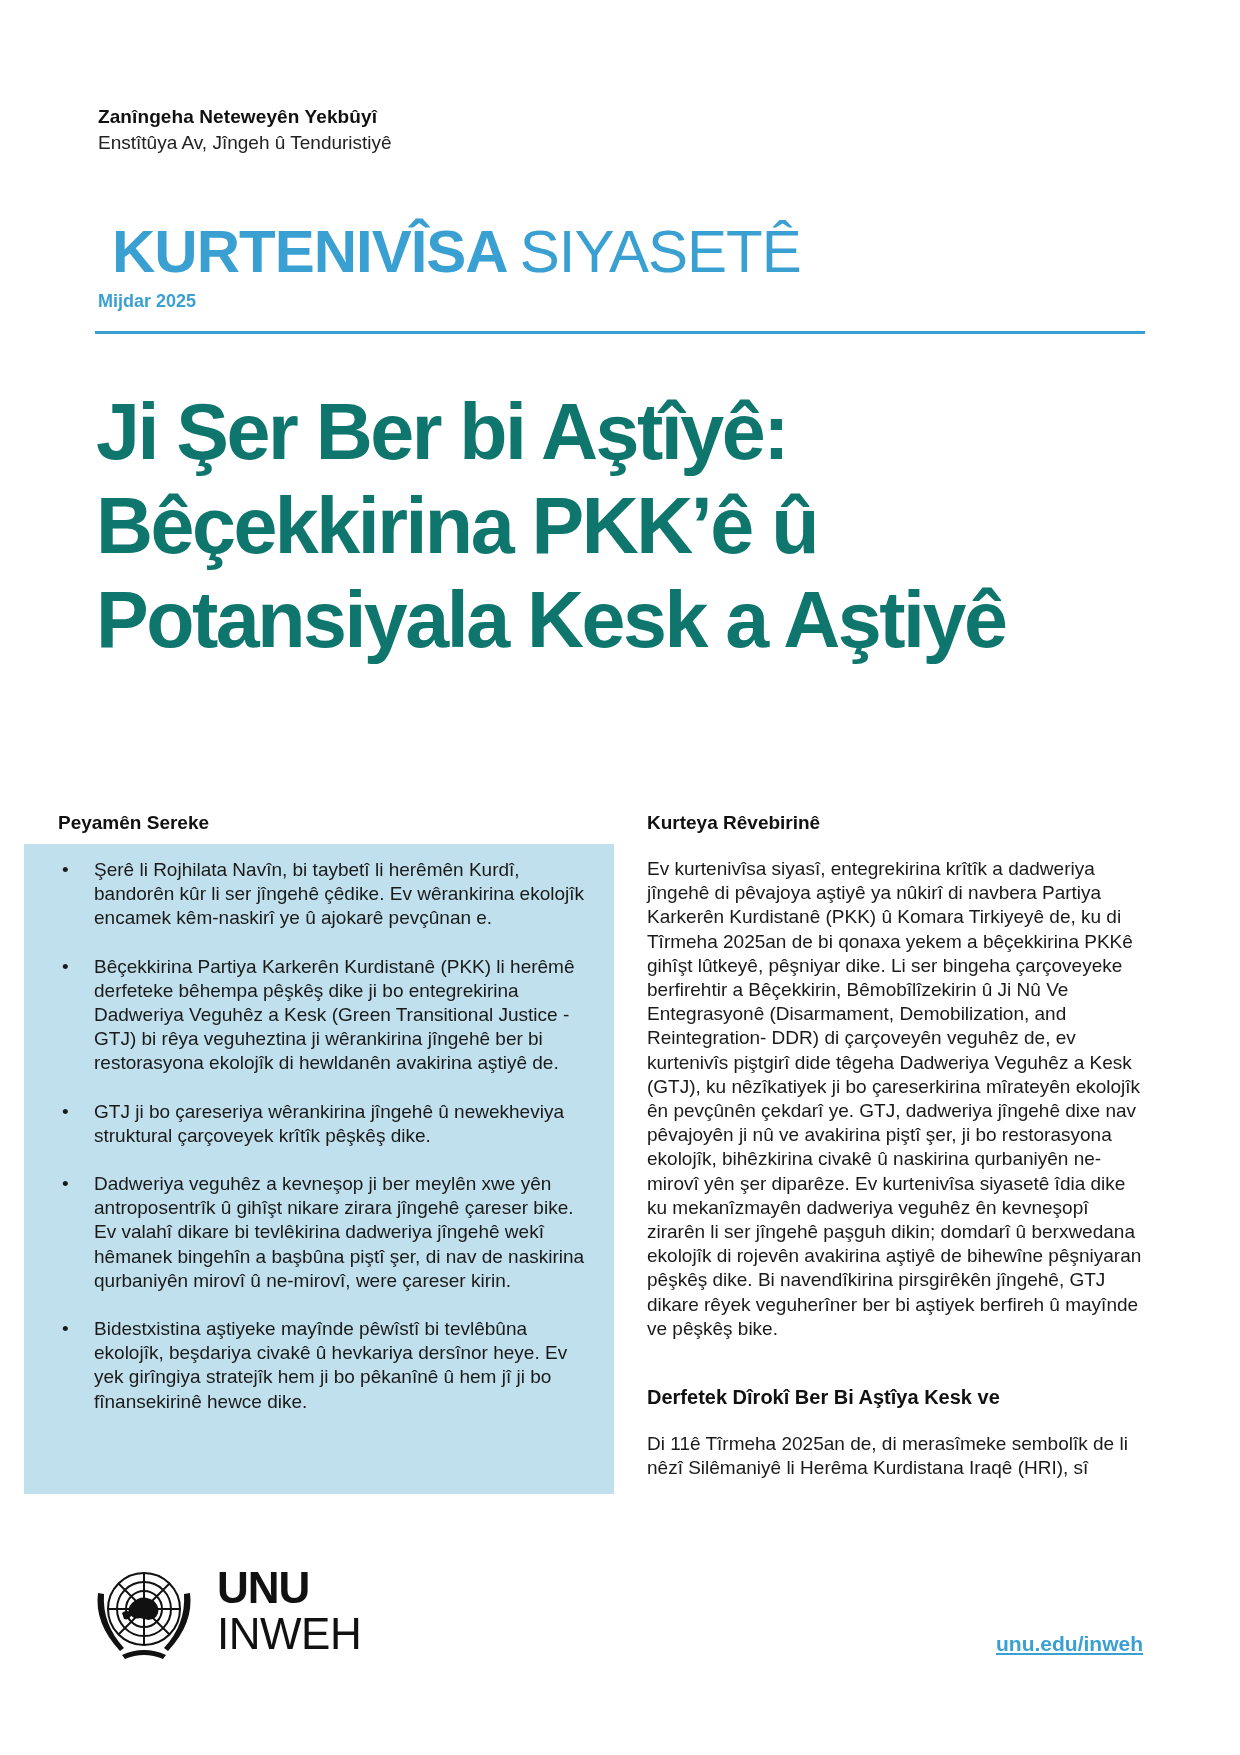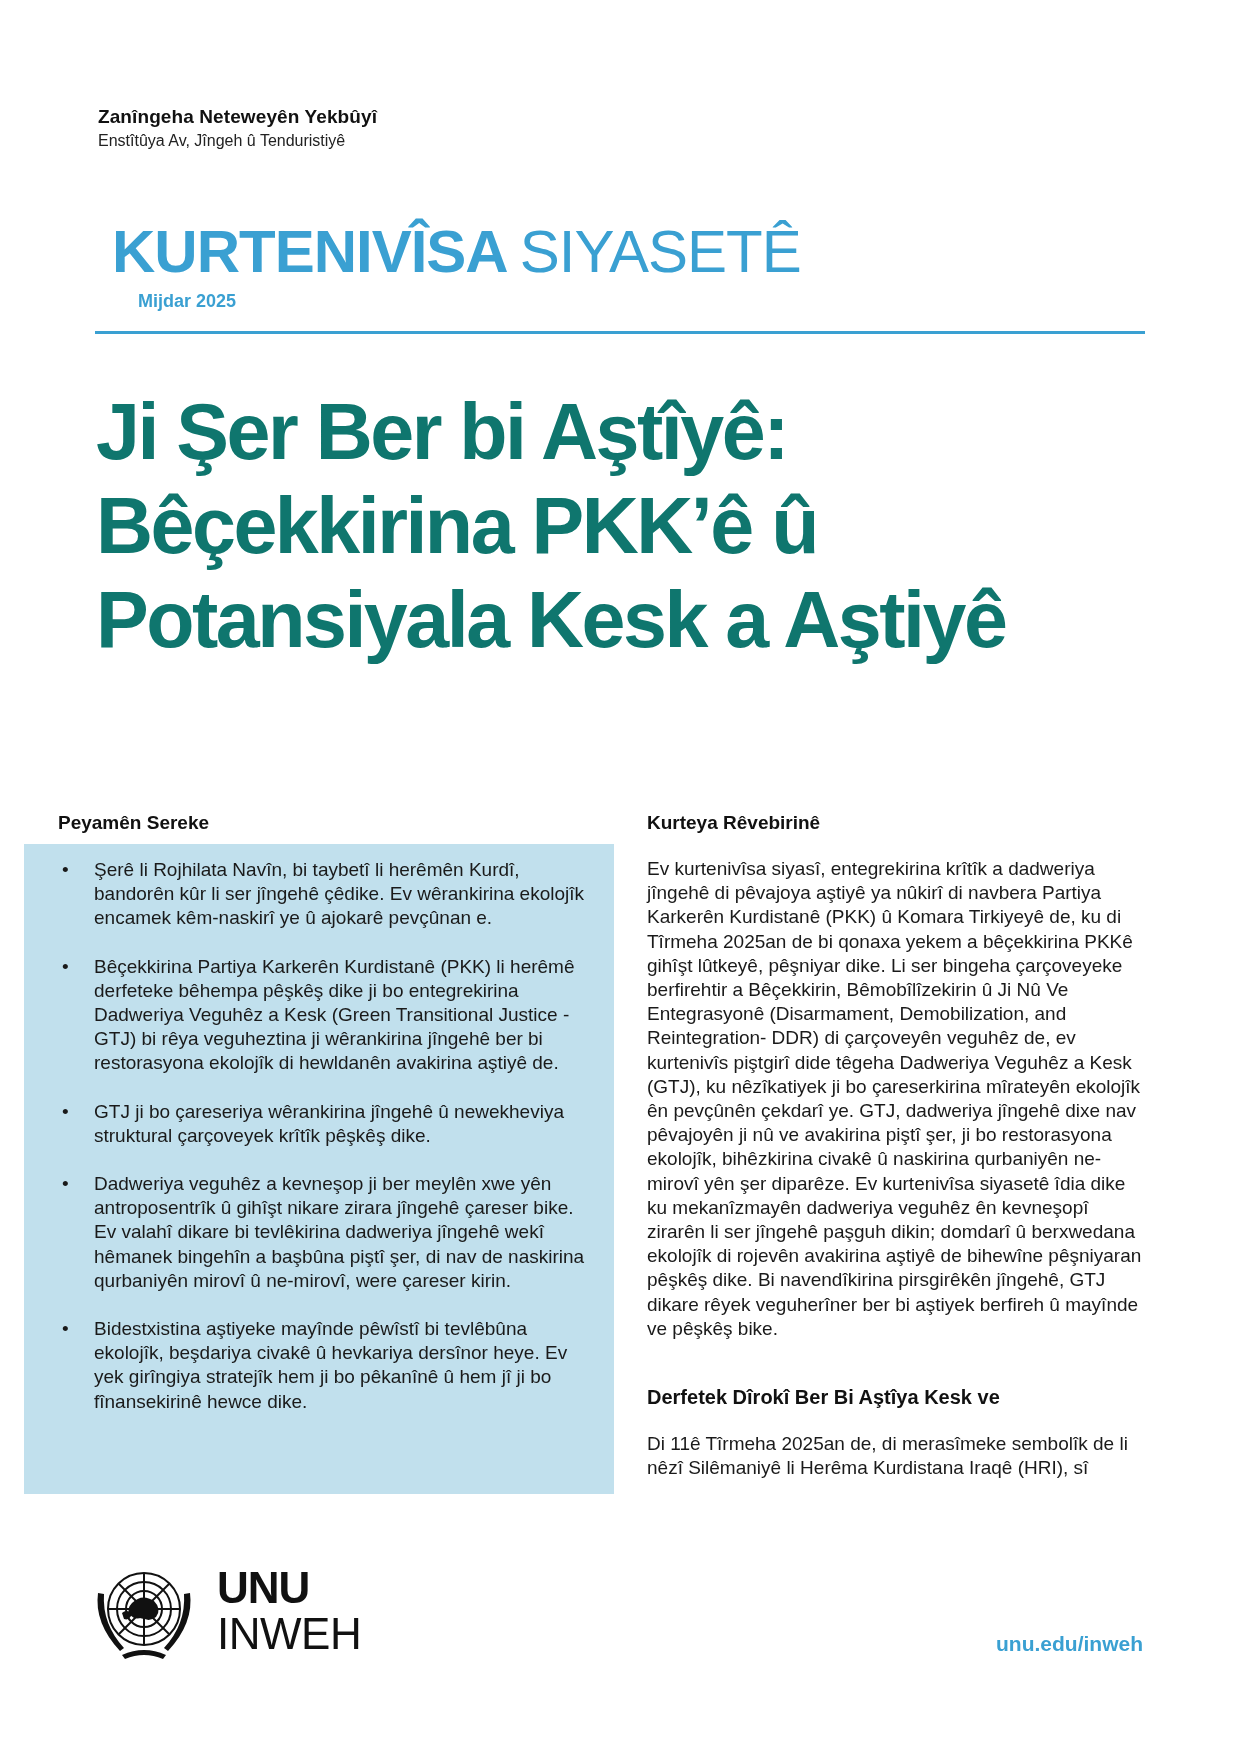--- a/index.html
+++ b/index.html
@@ -4,27 +4,27 @@
 <style>
   html, body { margin: 0; padding: 0; background: #ffffff; }
   body {
     width: 1240px; height: 1755px; position: relative; overflow: hidden;
     font-family: "Liberation Sans", "DejaVu Sans", sans-serif; color: #111111;
   }
   .abs { position: absolute; }
 
   
   .org-name { left: 98px; top: 106px; font-size: 19px; font-weight: 700; letter-spacing: 0.1px; color: #111; }
-  .org-sub  { left: 98px; top: 132px; font-size: 16px; font-weight: 400; color: #222; }
+  .org-sub  { left: 98px; top: 132px; font-size: 19px; font-weight: 400; color: #222; }
 
   
   .series { left: 112px; top: 222px; font-size: 60px; line-height: 60px; color: #3aa0d2; white-space: nowrap; letter-spacing: -1px; }
   .series .bold { font-weight: 700; }
   .series .light { font-weight: 400; margin-left: 12px; }
-  .series-date { left: 98px; top: 291px; font-size: 18px; font-weight: 700; color: #3aa0d2; margin-left: 40px; }
+  .series-date { left: 98px; top: 291px; font-size: 18px; font-weight: 700; color: #3aa0d2; }
   .rule { left: 95px; top: 331px; width: 1050px; height: 3px; background: #3aa0d2; }
 
   
   .main-title {
     left: 96px; top: 385px; width: 1060px;
     font-size: 79px; line-height: 94px; font-weight: 700; letter-spacing: -2.5px; color: #0f766e;
     font-family: "Liberation Sans", sans-serif;
   }
   .main-title div { white-space: nowrap; }
 
@@ -48,21 +48,21 @@
   
   .rbody { left: 647px; width: 500px; font-size: 19px; line-height: 24.2px; color: #1a1a1a; }
   .rbody-1 { top: 857px; }
   .sub-head { left: 647px; top: 1386px; font-size: 20px; font-weight: 700; color: #111; }
   .rbody-2 { top: 1432px; }
 
   
   .logo-emblem { left: 92px; top: 1563px; width: 104px; height: 102px; }
   .logo-unu { left: 217px; top: 1566px; font-size: 44px; font-weight: 700; line-height: 44px; color: #111; letter-spacing: -1px; }
   .logo-inweh { left: 217px; top: 1612px; font-size: 44px; font-weight: 400; line-height: 44px; color: #111; letter-spacing: -0.5px; }
-  .footer-url { left: 996px; top: 1632px; font-size: 21px; font-weight: 700; color: #3aa0d2; }
+  .footer-url { left: 996px; top: 1632px; font-size: 21px; font-weight: 700; color: #3aa0d2; text-decoration: underline; }
 </style>
 </head>
 <body>
 
 <div class="abs org-name">Zanîngeha Neteweyên Yekbûyî</div>
 <div class="abs org-sub">Enstîtûya Av, Jîngeh û Tenduristiyê</div>
 
 <div class="abs series">
   <span class="bold">KURTENIVÎSA</span><span class="light">SIYASETÊ</span>
 </div>

